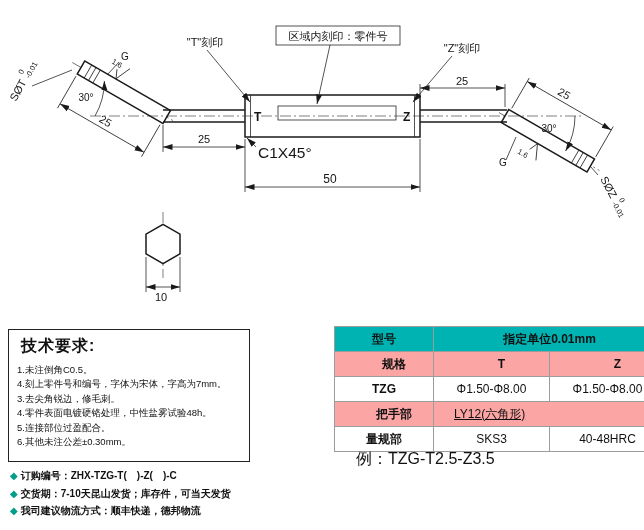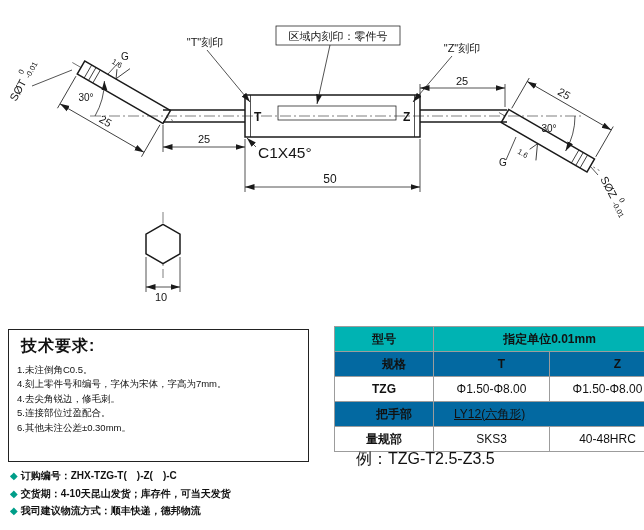--- a/index.html
+++ b/index.html
@@ -9,30 +9,30 @@
   svg text{fill:#151515;font-family:"Liberation Sans","DejaVu Sans",sans-serif;}
   .ln{stroke:#1a1a1a;stroke-width:1.5;fill:none;}
   .tn{stroke:#1a1a1a;stroke-width:0.75;fill:none;}
   .cl{stroke:#2a2a2a;stroke-width:0.6;stroke-dasharray:11 3 2 3;fill:none;}
   .dim{marker-start:url(#arr);marker-end:url(#arr);}
   .lead{marker-end:url(#arr);}
   .wfill{fill:#fff;}
   .t7{font-size:7.5px}.t10{font-size:10px}.t11{font-size:11px}.t12{font-size:12px}.t15{font-size:15.5px}
   .mid{text-anchor:middle}.b{font-weight:bold}
   
-  .tech-box{position:absolute;left:8px;top:329px;width:301px;height:133px;border:1.5px solid #222;
+  .tech-box{position:absolute;left:8px;top:329px;width:242px;height:133px;border:1.5px solid #222;
             box-sizing:border-box;padding:5px 8px 0 8px;}
   .tech-title{font-size:16px;font-weight:bold;margin:1px 0 6px 4px;letter-spacing:1px;}
   .tech-item{font-size:9.5px;line-height:1.52;white-space:nowrap;}
   
   .spec{position:absolute;left:322px;top:326px;width:332px;border-collapse:collapse;table-layout:fixed;font-size:12px;margin-left:12px;}
   .spec td{border:1px solid #9c9c9c;height:24px;text-align:center;padding:0;overflow:hidden;}
   .spec .c1{width:98px;}
   .spec .hdr td{background:var(--table-header,#00b3b3);font-weight:bold;}
-  .spec tr.odd td{background:#0369a1;padding-left:20px;}
+  .spec tr.odd td{background:#fca5a5;padding-left:20px;}
   .spec .lbl{font-weight:bold;}
   .spec .left{text-align:left;padding-left:10px;text-decoration:underline;}
   .example{position:absolute;left:356px;top:449px;font-size:16px;}
   
   .order{position:absolute;left:10px;top:467px;font-size:10px;font-weight:bold;}
   .order-line{line-height:17.5px;white-space:nowrap;}
   .diamond{color:var(--bullet,#00a08c);margin-right:3px;}
   .footer-note{position:absolute;right:7px;top:536px;font-size:10.5px;}
 </style>
 </head>
@@ -184,21 +184,22 @@
       <line class="tn dim" x1="146" y1="287" x2="180" y2="287"></line>
       <text class="t11 mid" x="161" y="301">10</text>
     </g>
   </svg>
 
   
   <div class="tech-box">
     <div class="tech-title">技术要求:</div>
     <div class="tech-item">1.未注倒角C0.5。</div>
     <div class="tech-item">4.刻上零件号和编号，字体为宋体，字高为7mm。</div>
-    <div class="tech-item">4.去尖角锐边，修毛刺。</div>
+    <div class="tech-item">3.去尖角锐边，修毛刺。</div>
+    <div class="tech-item">4.零件表面电镀硬铬处理，中性盐雾试验48h。</div>
     <div class="tech-item">5.连接部位过盈配合。</div>
     <div class="tech-item">6.其他未注公差±0.30mm。</div>
   </div>
 
   
   <table class="spec">
     <tbody>
         <tr class="hdr">
       <td class="c1">型号</td>
       <td colspan="2">指定单位0.01mm</td>
@@ -225,21 +226,21 @@
   </tbody>
     </table>
   <div class="example">例：TZG-T2.5-Z3.5</div>
 
   
   <div class="order">
     <div class="order-line">
       <span class="diamond">◆</span><span>订购编号：ZHX-TZG-T(　)-Z(　)-C</span>
     </div>
     <div class="order-line">
-      <span class="diamond">◆</span><span>交货期：4-10天昆山发货；库存件，可当天发货</span>
+      <span class="diamond">◆</span><span>交货期：7-10天昆山发货；库存件，可当天发货</span>
     </div>
     <div class="order-line">
       <span class="diamond">◆</span><span>我司建议物流方式：顺丰快递，德邦物流</span>
     </div>
   </div>
 
   <div class="footer-note">可根据客户图纸定制</div>
 </div>
 
 </body></html>

